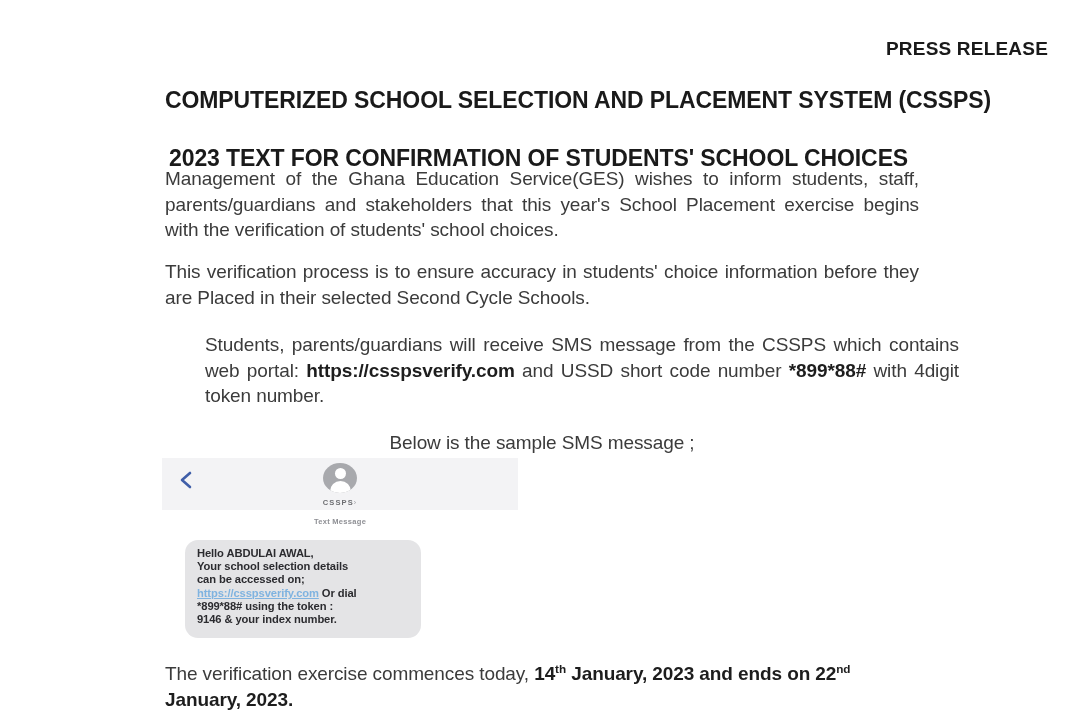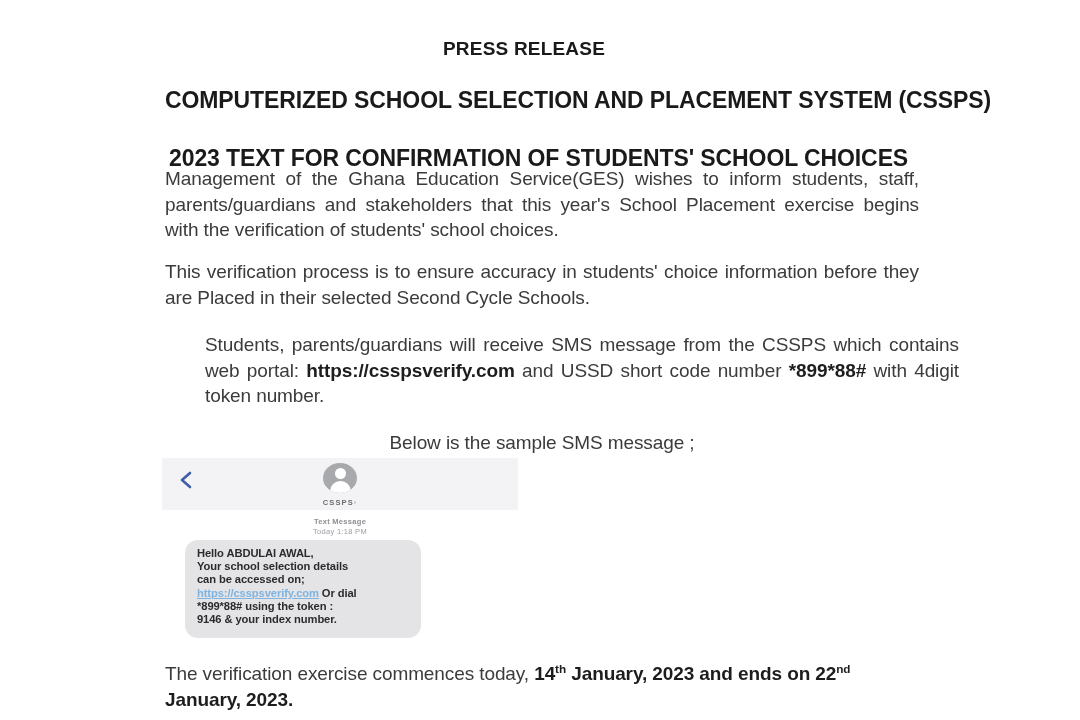--- a/index.html
+++ b/index.html
@@ -25,21 +25,21 @@
     height: 720px;
     background: #fff;
   }
 
   
   .doc-title {
     position: absolute;
     left: 0;
     top: 38px;
     width: 1048px;
-    text-align: center;
+    text-align: right;
     font-size: 19px;
     font-weight: bold;
     letter-spacing: 0.2px;
     color: #1a1a1a;
   }
 
   .subject-block {
     position: absolute;
     left: 165px;
     top: 88px;
@@ -225,21 +225,20 @@
         </svg>
       </div>
       <div class="sms-avatar-wrap">
         <div class="sms-avatar"></div>
         <div class="sms-contact"><span>CSSPS</span><span class="chev">›</span></div>
       </div>
     </div>
 
     <div class="sms-meta">
       <div class="meta-strong">Text Message</div>
-      <div>Today 1:18 PM</div>
     </div>
 
     <div class="sms-bubble">
       <div class="line">Hello ABDULAI AWAL,</div>
       <div class="line">Your school selection details</div>
       <div class="line">can be accessed on;</div>
       <div class="line"><span class="sms-link">https://csspsverify.com</span><span> Or dial</span></div>
       <div class="line">*899*88# using the token :</div>
       <div class="line">9146 &amp; your index number.</div>
     </div>

